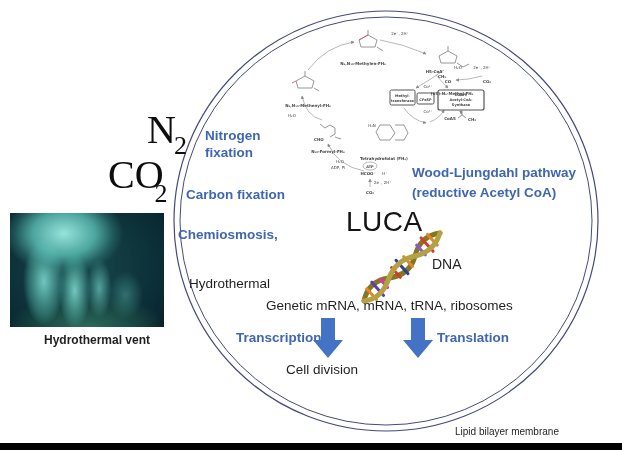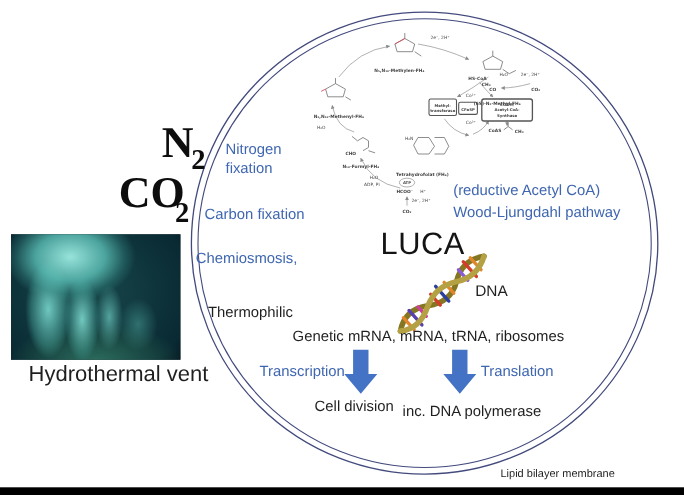--- a/index.html
+++ b/index.html
@@ -1,21 +1,21 @@
 <!DOCTYPE html>
 <html><head>
 <meta charset="utf-8">
 <style>
   html,body{margin:0;padding:0;}
   body{width:622px;height:450px;position:relative;background:#ffffff;overflow:hidden;
        font-family:"Liberation Sans", sans-serif;color:#1f1f1f;}
   .abs{position:absolute;}
-  .blue{color:#3f66b0;font-weight:400;}
+  .blue{color:#3f66b0;font-weight:700;}
   .lbl{font-size:13.5px;line-height:17px;white-space:nowrap;}
-  .gas{font-family:"Liberation Serif", serif;font-size:40px;color:#0d0d0d;line-height:1;font-weight:bold;}
+  .gas{font-family:"Liberation Serif", serif;font-size:40px;color:#0d0d0d;line-height:1;}
   .gas .sub{font-size:26px;position:relative;top:11px;margin-left:-2px;}
   .gas .sub2{font-size:26px;position:relative;top:14px;margin-left:-9px;}
   .vent{left:10px;top:213px;width:154px;height:114px;
     background:
       radial-gradient(ellipse 70px 48px at 35% 18%, rgba(158,236,226,.95), rgba(96,200,190,.75) 45%, rgba(60,150,145,.35) 70%, transparent 85%),
       radial-gradient(ellipse 26px 55px at 22% 60%, rgba(120,215,205,.9), rgba(70,160,150,.45) 60%, transparent 80%),
       radial-gradient(ellipse 20px 48px at 42% 68%, rgba(130,225,212,.85), rgba(70,160,150,.4) 60%, transparent 80%),
       radial-gradient(ellipse 16px 38px at 58% 66%, rgba(110,205,195,.7), transparent 78%),
       radial-gradient(ellipse 22px 30px at 75% 72%, rgba(80,170,160,.5), transparent 80%),
       radial-gradient(ellipse 100px 45px at 50% 102%, rgba(50,120,100,.85), rgba(30,80,70,.6) 55%, transparent 80%),
@@ -33,38 +33,38 @@
 </style>
 </head>
 <body>
 
 <svg class="abs" style="left:0;top:0" width="622" height="450">
   <ellipse cx="386" cy="221" rx="212" ry="210" fill="none" stroke="#434a7d" stroke-width="1.2"></ellipse>
   <ellipse cx="386" cy="221" rx="206" ry="204" fill="none" stroke="#434a7d" stroke-width="1"></ellipse>
 </svg>
 
 <div class="abs vent"></div>
-<div class="abs lbl" style="left:26px;top:332px;font-weight:400;font-size:20px">Hydrothermal vent</div>
+<div class="abs lbl" style="left:44px;top:332px;font-weight:700;font-size:12px">Hydrothermal vent</div>
 
 <div class="abs gas" style="left:147px;top:110px">
   <span>N</span><span class="sub">2</span>
 </div>
 <div class="abs gas" style="left:108px;top:155px">
   <span>CO</span><span class="sub2">2</span>
 </div>
 
 <div class="abs lbl blue" style="left:205px;top:127px">
   <div>Nitrogen</div>
   <div>fixation</div>
 </div>
 <div class="abs lbl blue" style="left:186px;top:186px">Carbon fixation</div>
 <div class="abs lbl blue" style="left:178px;top:226px;width:100px;white-space:normal">
   <div>Chemiosmosis,</div>
 </div>
-<div class="abs lbl" style="left:189px;top:275px">Thermophilic</div>
+<div class="abs lbl" style="left:189px;top:275px">Hydrothermal</div>
 
 <div class="abs" style="left:346px;top:206px;font-size:28px;letter-spacing:.5px;color:#141414">LUCA</div>
 
 <svg class="abs" style="left:352px;top:223px" width="95" height="85" viewBox="0 0 95 85">
   <path d="M12,78 Q16,58 37,55 Q58,52 63,33 Q68,13 88,10" fill="none" stroke="#857722" stroke-width="5" stroke-linecap="round"></path>
   <g stroke-width="3" stroke-linecap="round">
     <line x1="24.5" y1="76.6" x2="14.7" y2="65.8" stroke="#e2862c"></line>
     <line x1="31.6" y1="72.4" x2="19.8" y2="59.2" stroke="#5a3fae"></line>
     <line x1="35.6" y1="64.6" x2="28.0" y2="56.0" stroke="#cf3e9e"></line>
     <line x1="39.5" y1="44.5" x2="48.3" y2="54.3" stroke="#d43c2c"></line>
@@ -85,26 +85,25 @@
 
 <svg class="abs" style="left:310px;top:317px" width="40" height="44">
   <polygon points="11,1 25,1 25,23 33,23 18,41 3,23 11,23" fill="#4472c4"></polygon>
 </svg>
 <svg class="abs" style="left:400px;top:317px" width="40" height="44">
   <polygon points="11,1 25,1 25,23 33,23 18,41 3,23 11,23" fill="#4472c4"></polygon>
 </svg>
 
 <div class="abs lbl" style="left:286px;top:361px">Cell division</div>
 <div class="abs lbl" style="left:366px;top:361px">
-  <div style="margin-top:4px">inc. DNA polymerase</div>
 </div>
 
 <div class="abs lbl blue" style="left:412px;top:163px;line-height:20px">
+  <div>Wood-Ljungdahl pathway</div>
   <div>(reductive Acetyl CoA)</div>
-  <div>Wood-Ljungdahl pathway</div>
 </div>
 
 <div class="abs lbl" style="left:455px;top:423px;font-size:10px">Lipid bilayer membrane</div>
 
 <svg class="abs path-svg" style="left:278px;top:20px" width="235" height="180" viewBox="0 0 235 180">
   <defs>
     <marker id="ah" viewBox="0 0 6 6" refX="5" refY="3" markerWidth="5" markerHeight="5" orient="auto">
       <path d="M0,0 L6,3 L0,6 z" fill="#8a8a8a"></path>
     </marker>
   </defs>

